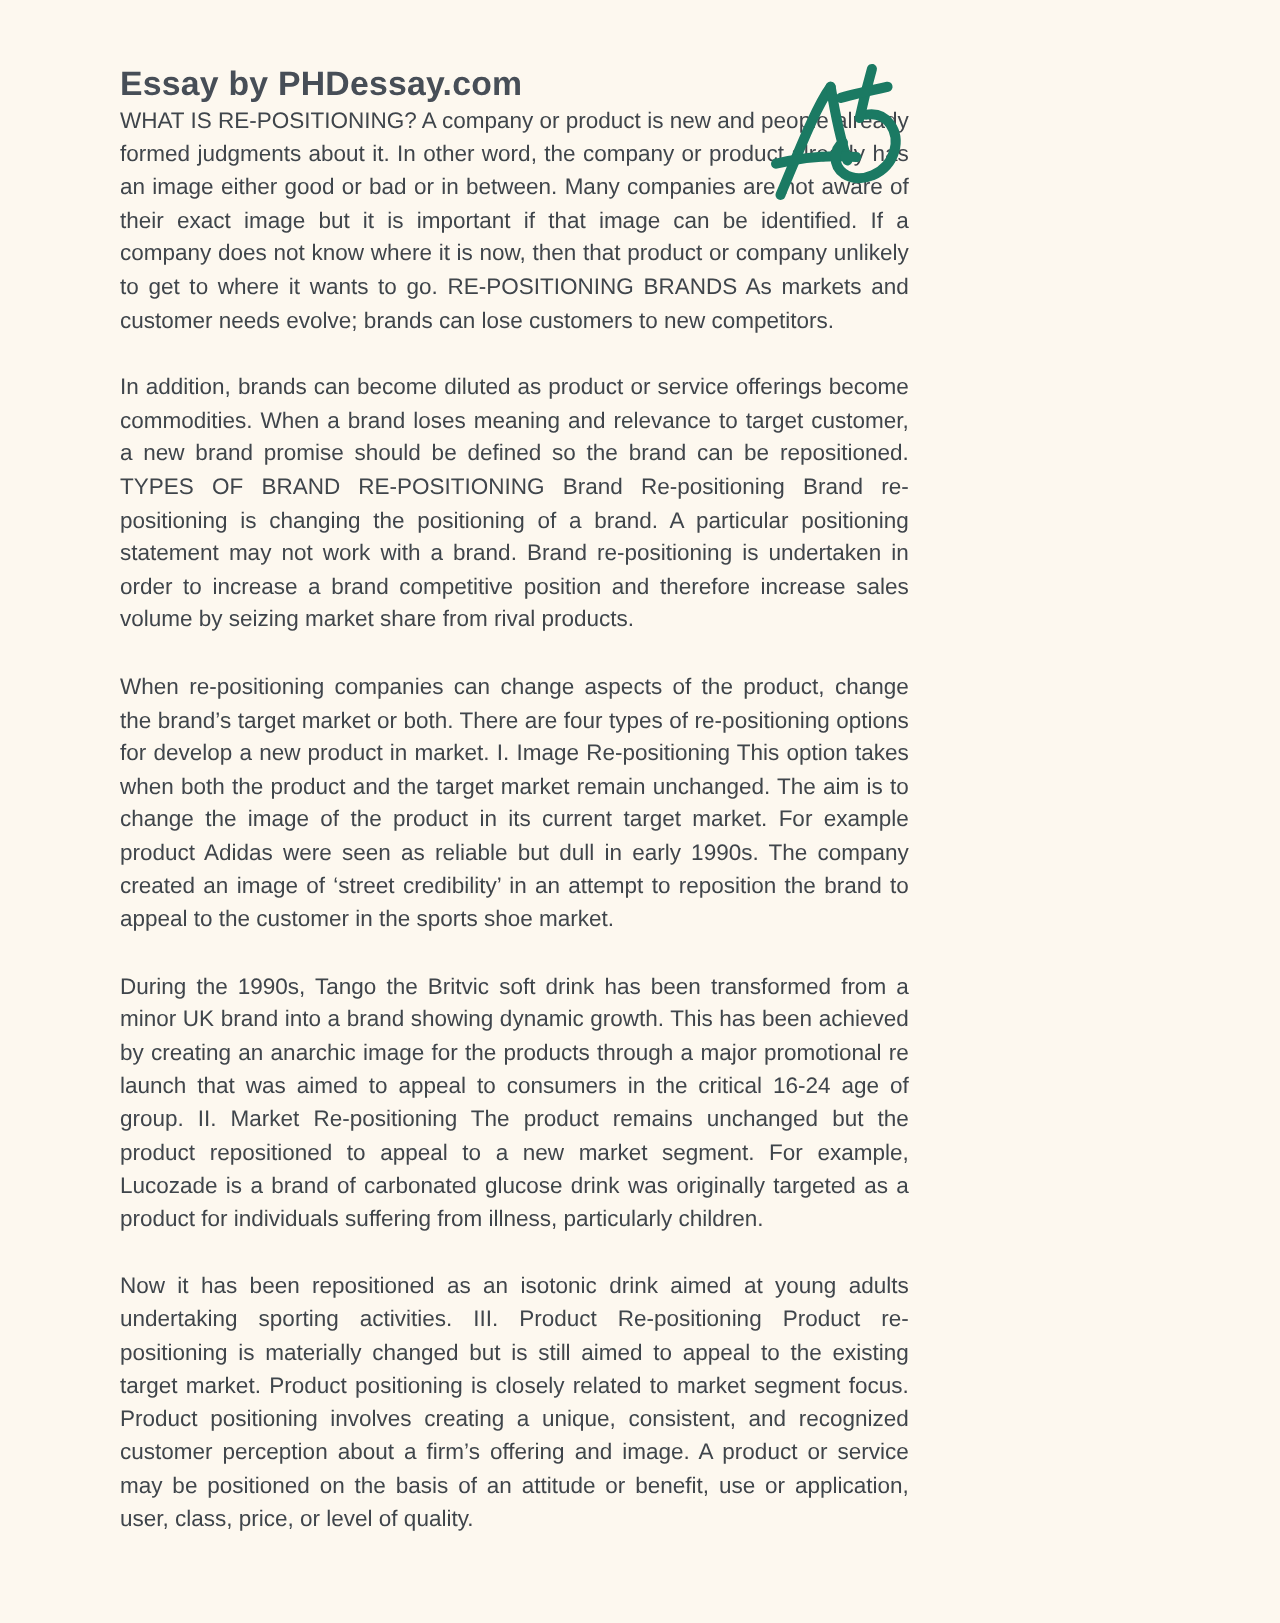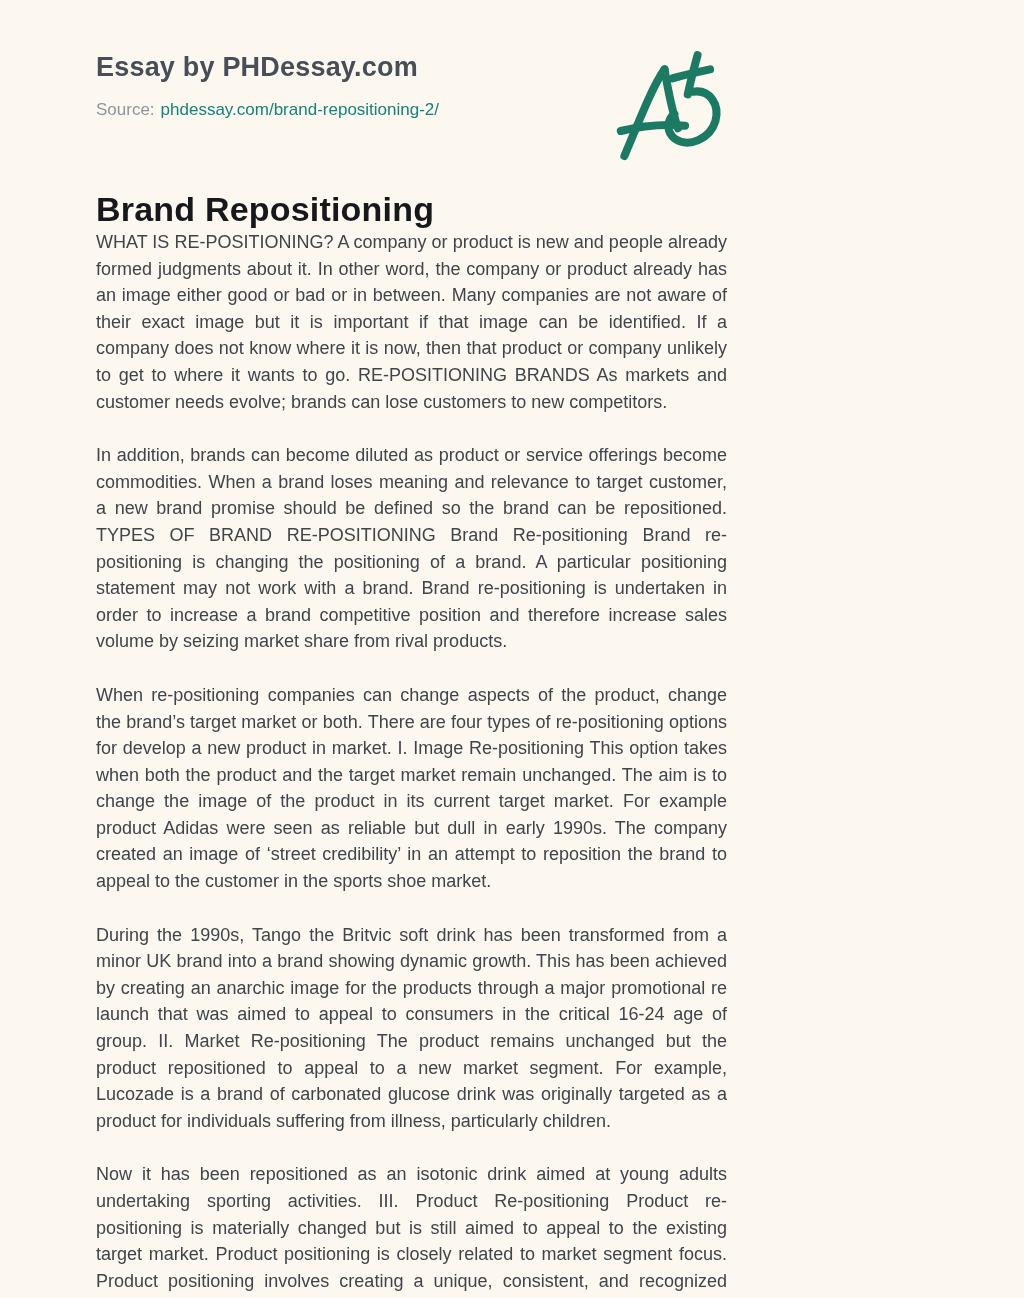--- a/index.html
+++ b/index.html
@@ -58,44 +58,40 @@
     text-align: justify;
   }
 </style>
 </head>
 <body>
 
 <div class="page">
 
   <div class="byline">Essay by PHDessay.com</div>
 
-  <div class="source-line">
-    <span class="src-label">Source:</span><a class="source-link">phdessay.com/brand-repositioning-2/</a>
-  </div>
 
   <div class="logo">
     <svg viewBox="0 0 120 130" fill="none" xmlns="http://www.w3.org/2000/svg">
       <g stroke="#1b7a63" stroke-width="9" stroke-linecap="round" fill="none">
 
         <path d="M10 121 C28 78 42 42 55 24"></path>
 
         <path d="M55 24 C59 48 64 72 70 90"></path>
 
         <path d="M6 93 C30 87 55 85 78 87"></path>
 
         <path d="M87 49 C106 46 117 64 112 82 C106 102 82 112 67 102 C56 94 58 80 66 74"></path>
 
         <path d="M92 8 C88 22 84 38 81 52"></path>
 
         <path d="M64 34 C78 30 92 27 106 24"></path>
       </g>
     </svg>
   </div>
 
-  <div class="article-title">Brand Repositioning</div>
 
   <div class="content">
     <p>WHAT IS RE-POSITIONING? A company or product is new and people already formed judgments about it. In other word, the company or product already has an image either good or bad or in between. Many companies are not aware of their exact image but it is important if that image can be identified. If a company does not know where it is now, then that product or company unlikely to get to where it wants to go. RE-POSITIONING BRANDS As markets and customer needs evolve; brands can lose customers to new competitors.</p>
     <p>In addition, brands can become diluted as product or service offerings become commodities. When a brand loses meaning and relevance to target customer, a new brand promise should be defined so the brand can be repositioned. TYPES OF BRAND RE-POSITIONING Brand Re-positioning Brand re-positioning is changing the positioning of a brand. A particular positioning statement may not work with a brand. Brand re-positioning is undertaken in order to increase a brand competitive position and therefore increase sales volume by seizing market share from rival products.</p>
     <p>When re-positioning companies can change aspects of the product, change the brand’s target market or both. There are four types of re-positioning options for develop a new product in market. I. Image Re-positioning This option takes when both the product and the target market remain unchanged. The aim is to change the image of the product in its current target market. For example product Adidas were seen as reliable but dull in early 1990s. The company created an image of ‘street credibility’ in an attempt to reposition the brand to appeal to the customer in the sports shoe market.</p>
     <p>During the 1990s, Tango the Britvic soft drink has been transformed from a minor UK brand into a brand showing dynamic growth. This has been achieved by creating an anarchic image for the products through a major promotional re launch that was aimed to appeal to consumers in the critical 16-24 age of group. II. Market Re-positioning The product remains unchanged but the product repositioned to appeal to a new market segment. For example, Lucozade is a brand of carbonated glucose drink was originally targeted as a product for individuals suffering from illness, particularly children.</p>
     <p>Now it has been repositioned as an isotonic drink aimed at young adults undertaking sporting activities. III. Product Re-positioning Product re-positioning is materially changed but is still aimed to appeal to the existing target market. Product positioning is closely related to market segment focus. Product positioning involves creating a unique, consistent, and recognized customer perception about a firm’s offering and image. A product or service may be positioned on the basis of an attitude or benefit, use or application, user, class, price, or level of quality.</p>
   </div>
 
 </div>

